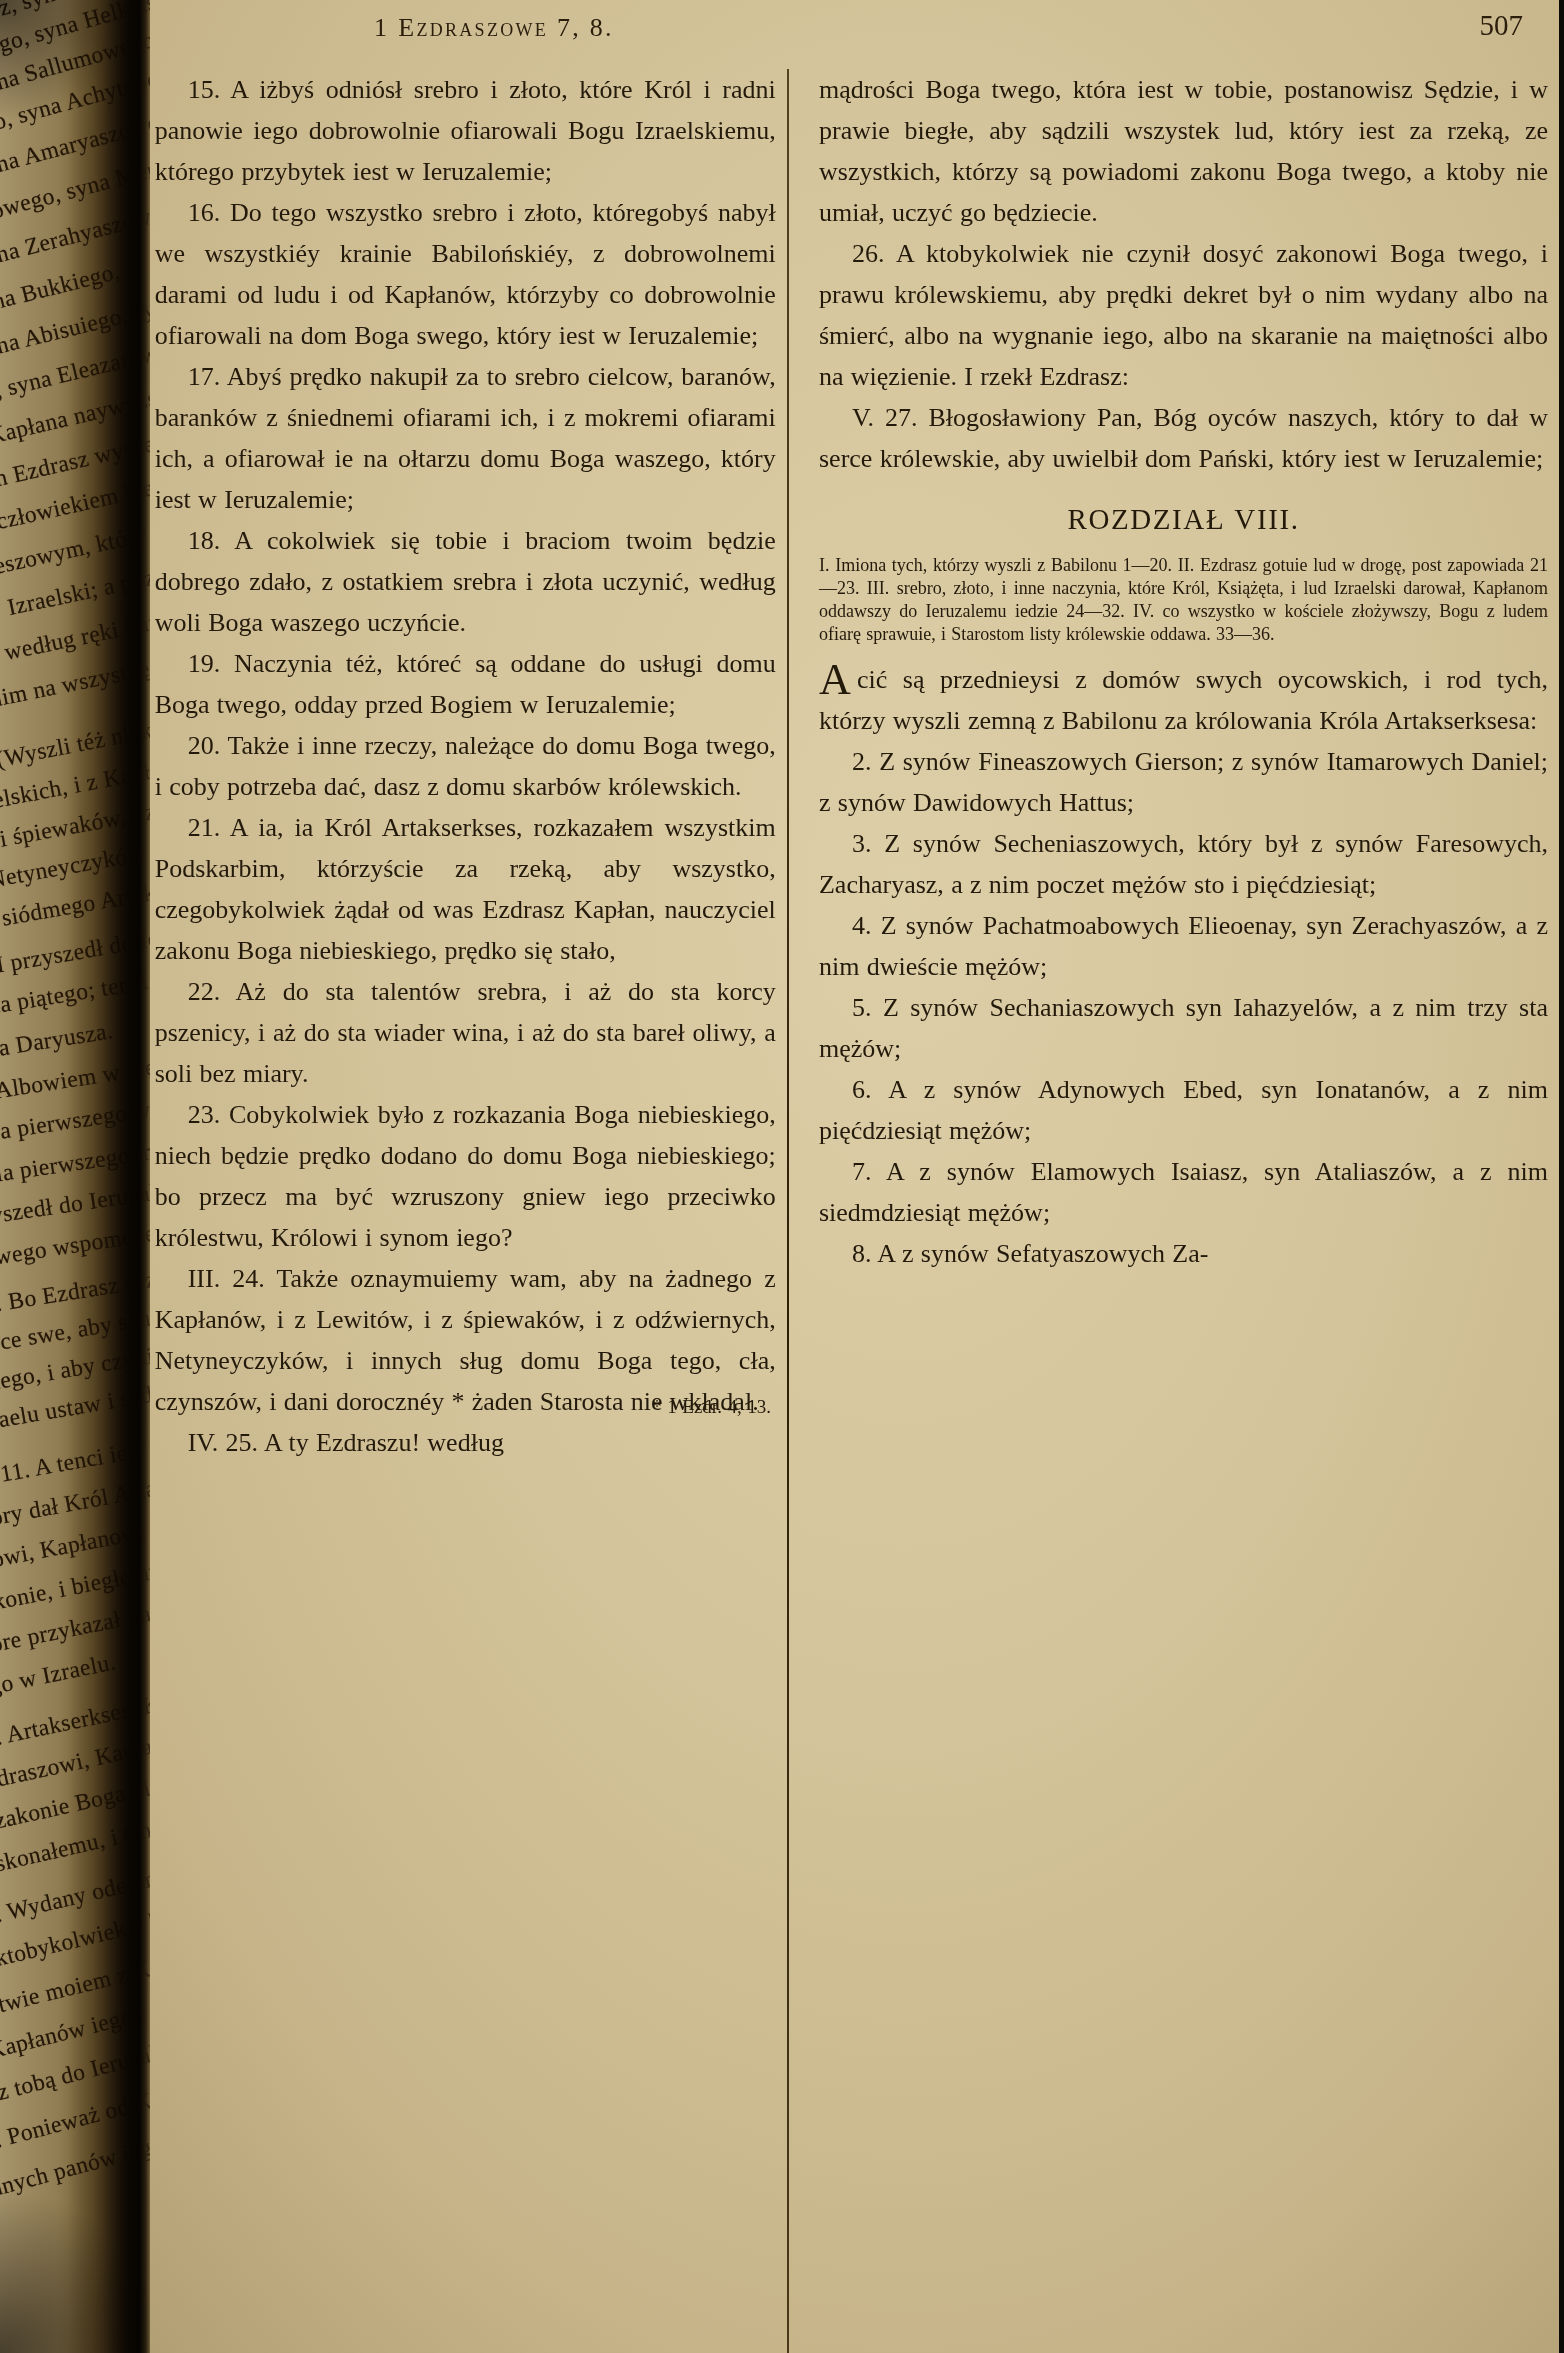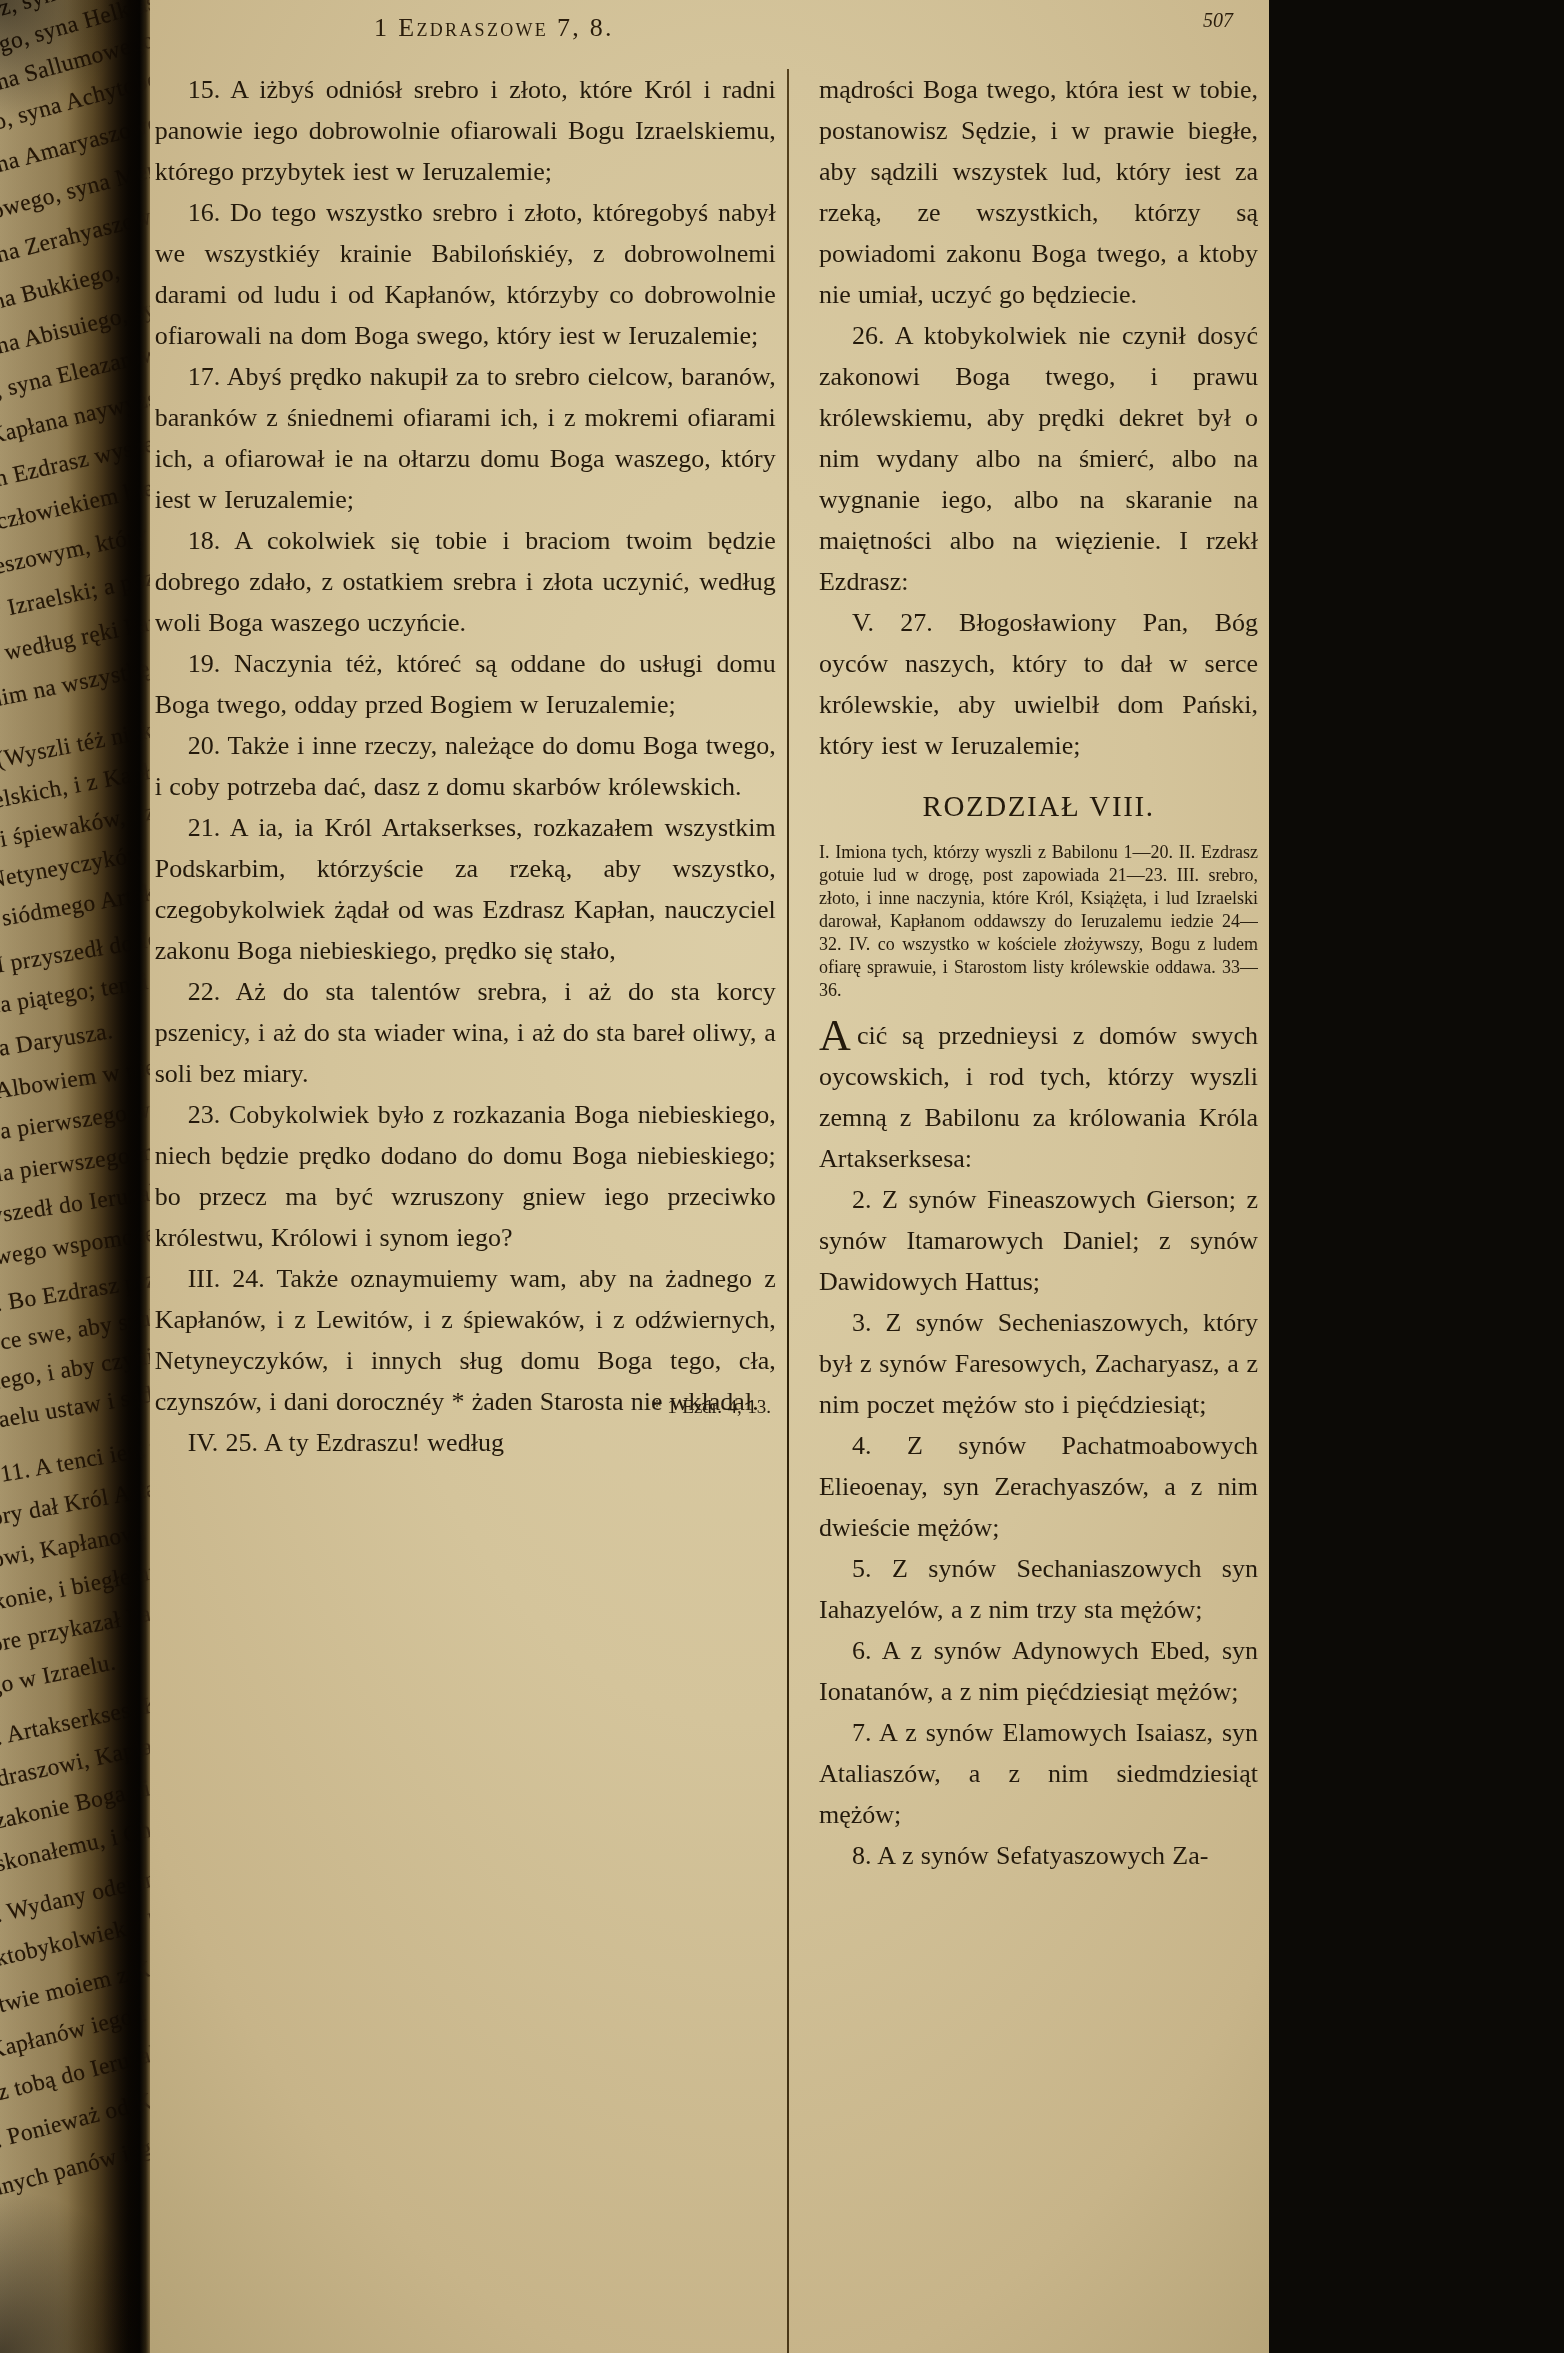--- a/index.html
+++ b/index.html
@@ -2,21 +2,21 @@
 <html style="font-size:12.5px"><head>
 <meta charset="utf-8">
 <style>
   html,body{margin:0;padding:0;}
   body{
     width:1565px;height:2354px;overflow:hidden;
     background:#0c0a06;
     font-family:"Liberation Serif","DejaVu Serif",serif;
   }
   .scan{
-    position:relative;width:1269px;height:2354px;overflow:hidden;
+    position:relative;width:1559px;height:2354px;overflow:hidden;
     background:radial-gradient(ellipse at 58% 38%, #dccea7 0%, #d4c49b 40%, #c7b489 72%, #b2a074 92%, #a08e62 100%);
     color:#241a0c;
   }
   
   .gutter{position:absolute;left:0;top:0;width:150px;height:2354px;overflow:hidden;}
   .gutter-base{position:absolute;inset:0;
     background:linear-gradient(90deg,#b5a276 0%, #ac9768 38%, #8d743f 62%, #5d4823 76%, #2a1c08 87%, #120b03 93%, #2c2008 97%, #7a6840 100%);}
   .frags{position:absolute;inset:0;}
   .frag{
     position:absolute;left:-28px;white-space:nowrap;
@@ -28,21 +28,21 @@
     background:
       radial-gradient(ellipse 188px 172px at 0% 0%, rgba(8,5,2,0.55), rgba(8,5,2,0) 70%),
       radial-gradient(ellipse 235px 235px at 0% 100%, rgba(8,5,2,0.6), rgba(8,5,2,0) 70%),
       linear-gradient(90deg, rgba(40,26,8,0.10) 0%, rgba(40,26,8,0.22) 45%, rgba(24,14,4,0.55) 68%, rgba(8,5,2,0.93) 86%, rgba(6,4,2,0.96) 93%, rgba(110,90,55,0.35) 100%);}
   
   .page{position:absolute;left:150px;top:0;right:0;bottom:0;}
   .running-head{
     position:absolute;top:12.5px;left:117px;width:454px;text-align:center;
     font-variant:small-caps;font-size:26px;letter-spacing:2.3px;color:#2a1d0c;
   }
-  .page-number{position:absolute;top:9.4px;right:36px;font-size:20px;color:#2a1d0c;font-style:italic;}
+  .page-number{position:absolute;top:9.4px;right:36px;font-size:29px;color:#2a1d0c;}
   .columns{
     position:absolute;top:69px;left:4.7px;right:11px;bottom:0;
     display:flex;overflow:hidden;
   }
   .col{overflow:hidden;}
   .col-left{width:621px;}
   .divider{width:2.3px;background:linear-gradient(#55421f,#2c1f08 55%,#4a3818);margin-left:11px;}
   .col-right{flex:1;padding-left:30px;}
   .para{
     margin:0;text-align:justify;font-size:26px;line-height:41px;

